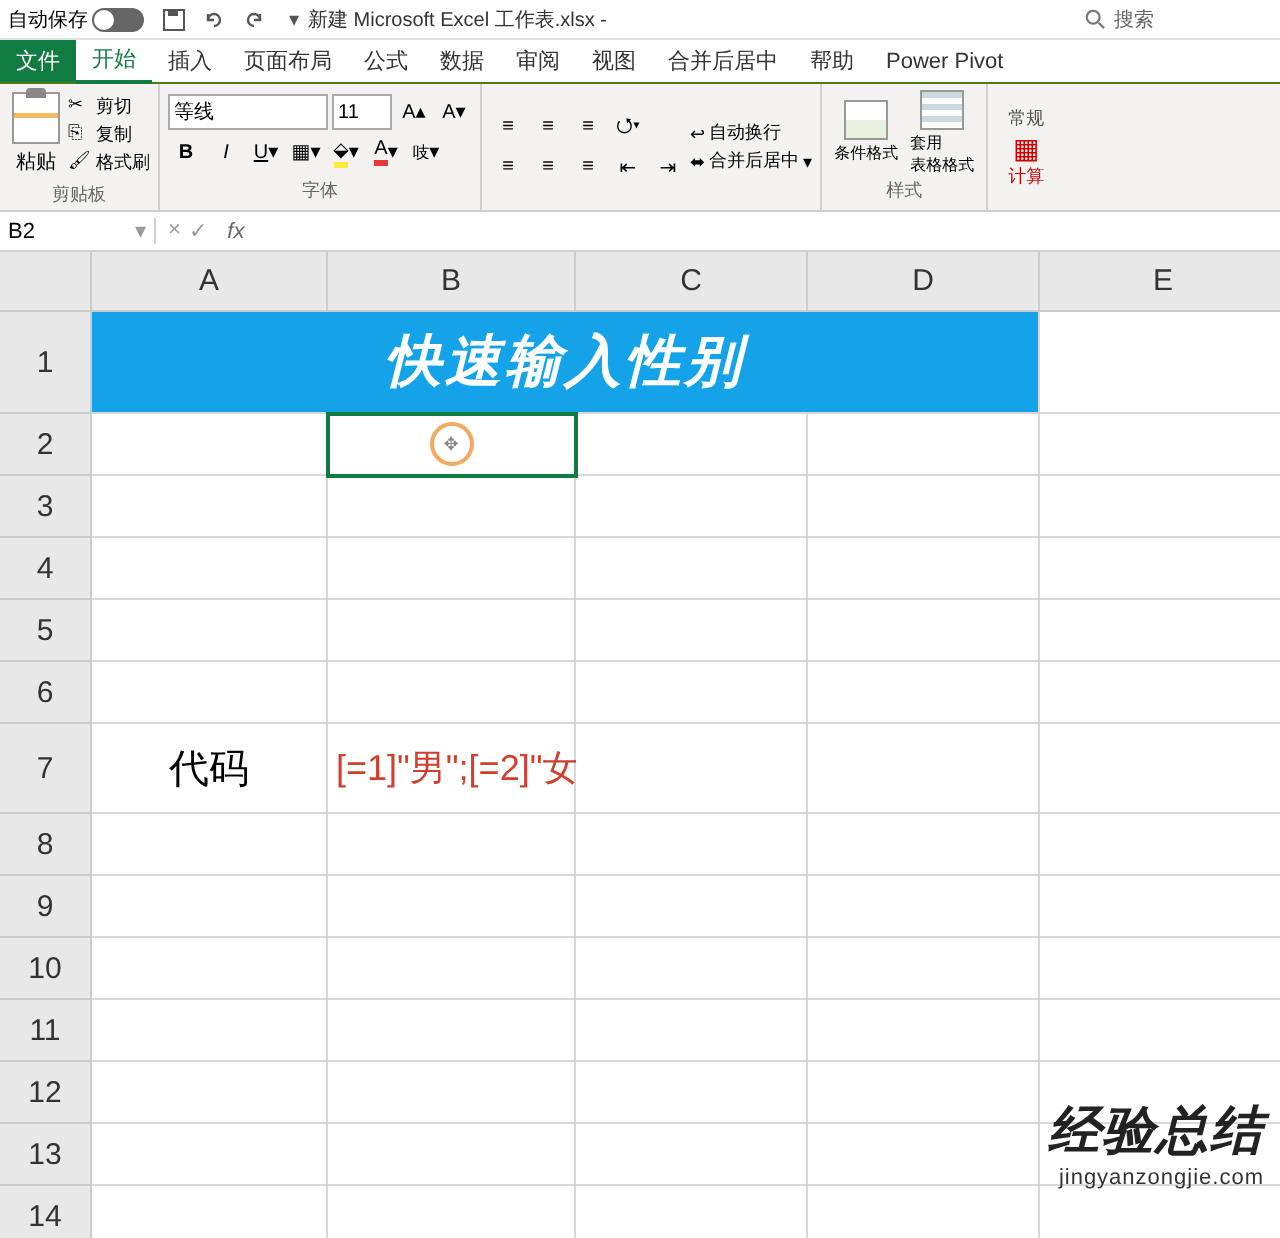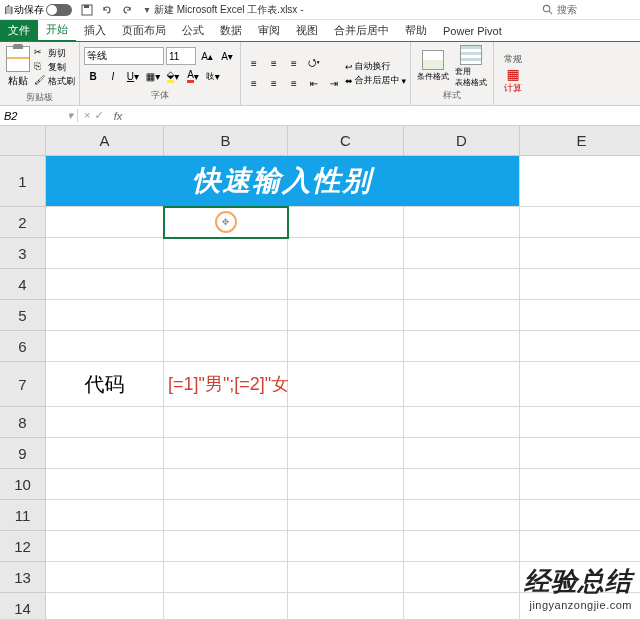--- a/index.html
+++ b/index.html
@@ -34,40 +34,40 @@
 .sq-btn { width: 18px; height: 18px; border: 1px solid transparent; display: flex; align-items: center; justify-content: center; font-size: 10px; }
 .align-ctrls { display: flex; flex-direction: column; gap: 2px; }
 .fmt-right { display: flex; flex-direction: column; gap: 1px; font-size: 9px; }
 .fmt-item { display: flex; align-items: center; gap: 2px; white-space: nowrap; }
 .num-ctrls { display: flex; flex-direction: column; gap: 2px; }
 .styles-grp { display: flex; gap: 2px; align-items: center; }
 .style-btn { display: flex; flex-direction: column; align-items: center; width: 36px; font-size: 8px; gap: 1px; }
 .style-ico { width: 22px; height: 20px; border: 1px solid #999; background: #fff; position: relative; }
 .calc-btn { display: flex; flex-direction: column; align-items: center; color: #c00; font-size: 9px; width: 30px; }
 .namebox-row { display: flex; height: 20px; border-bottom: 1px solid #d0d0d0; align-items: center; font-size: 11px; }
-.namebox { width: 78px; border-right: 1px solid #d0d0d0; padding: 0 4px; display: flex; align-items: center; justify-content: space-between; background: #fff; font-style: italic; }
+.namebox { width: 78px; border-right: 1px solid #d0d0d0; padding: 0 4px; display: flex; align-items: center; justify-content: space-between; background: #fff; }
 .fx-btns { display: flex; gap: 4px; padding: 0 6px; color: #999; }
 .fx-label { font-style: italic; color: #666; padding: 0 4px; }
 .formula-bar { flex: 1; background: #fff; }
 .sheet { position: relative; }
 .corner { width: 46px; height: 30px; background: #e8e8e8; border-right: 1px solid #ccc; border-bottom: 1px solid #ccc; position: absolute; left: 0; top: 0; }
 .col-headers { display: flex; position: absolute; left: 46px; top: 0; height: 30px; }
 .col-h { border-right: 1px solid #ccc; border-bottom: 1px solid #ccc; background: #e8e8e8; display: flex; align-items: center; justify-content: center; font-size: 15px; color: #333; }
 .row-headers { position: absolute; left: 0; top: 30px; width: 46px; }
 .row-h { border-right: 1px solid #ccc; border-bottom: 1px solid #ccc; background: #e8e8e8; display: flex; align-items: center; justify-content: center; font-size: 15px; color: #333; }
 .cells { position: absolute; left: 46px; top: 30px; }
 .cell-row { display: flex; }
 .cell { border-right: 1px solid #d8d8d8; border-bottom: 1px solid #d8d8d8; background: #fff; display: flex; align-items: center; font-size: 15px; padding: 0 4px; overflow: visible; white-space: nowrap; }
 .banner { background: #14a3e8; color: #fff; font-size: 28px; font-weight: bold; font-style: italic; justify-content: center; letter-spacing: 2px; }
 .active-cell { outline: 2px solid #107c41; outline-offset: -1px; position: relative; justify-content: center; }
 .cursor-ring { width: 22px; height: 22px; border: 2px solid #f4a860; border-radius: 50%; display: flex; align-items: center; justify-content: center; font-size: 10px; color: #888; position: relative; }
 .cursor-ring::after { content: '✥'; font-size: 9px; }
 .code-label { justify-content: center; font-size: 20px; }
 .code-val { color: #d04030; font-size: 18px; }
-.watermark { position: absolute; right: 8px; bottom: 8px; text-align: right; }
+.watermark { position: absolute; right: 8px; bottom: 24px; text-align: right; }
 .watermark-top { font-size: 26px; font-weight: bold; font-style: italic; font-family: "KaiTi", serif; color: #222; letter-spacing: 1px; }
 .watermark-bot { font-size: 11px; color: #333; letter-spacing: 0.5px; }
 svg { display: block; }
 </style>
 </head>
 <body>
 
 <div class="titlebar">
   <div class="autosave">
     <span>自动保存</span>

